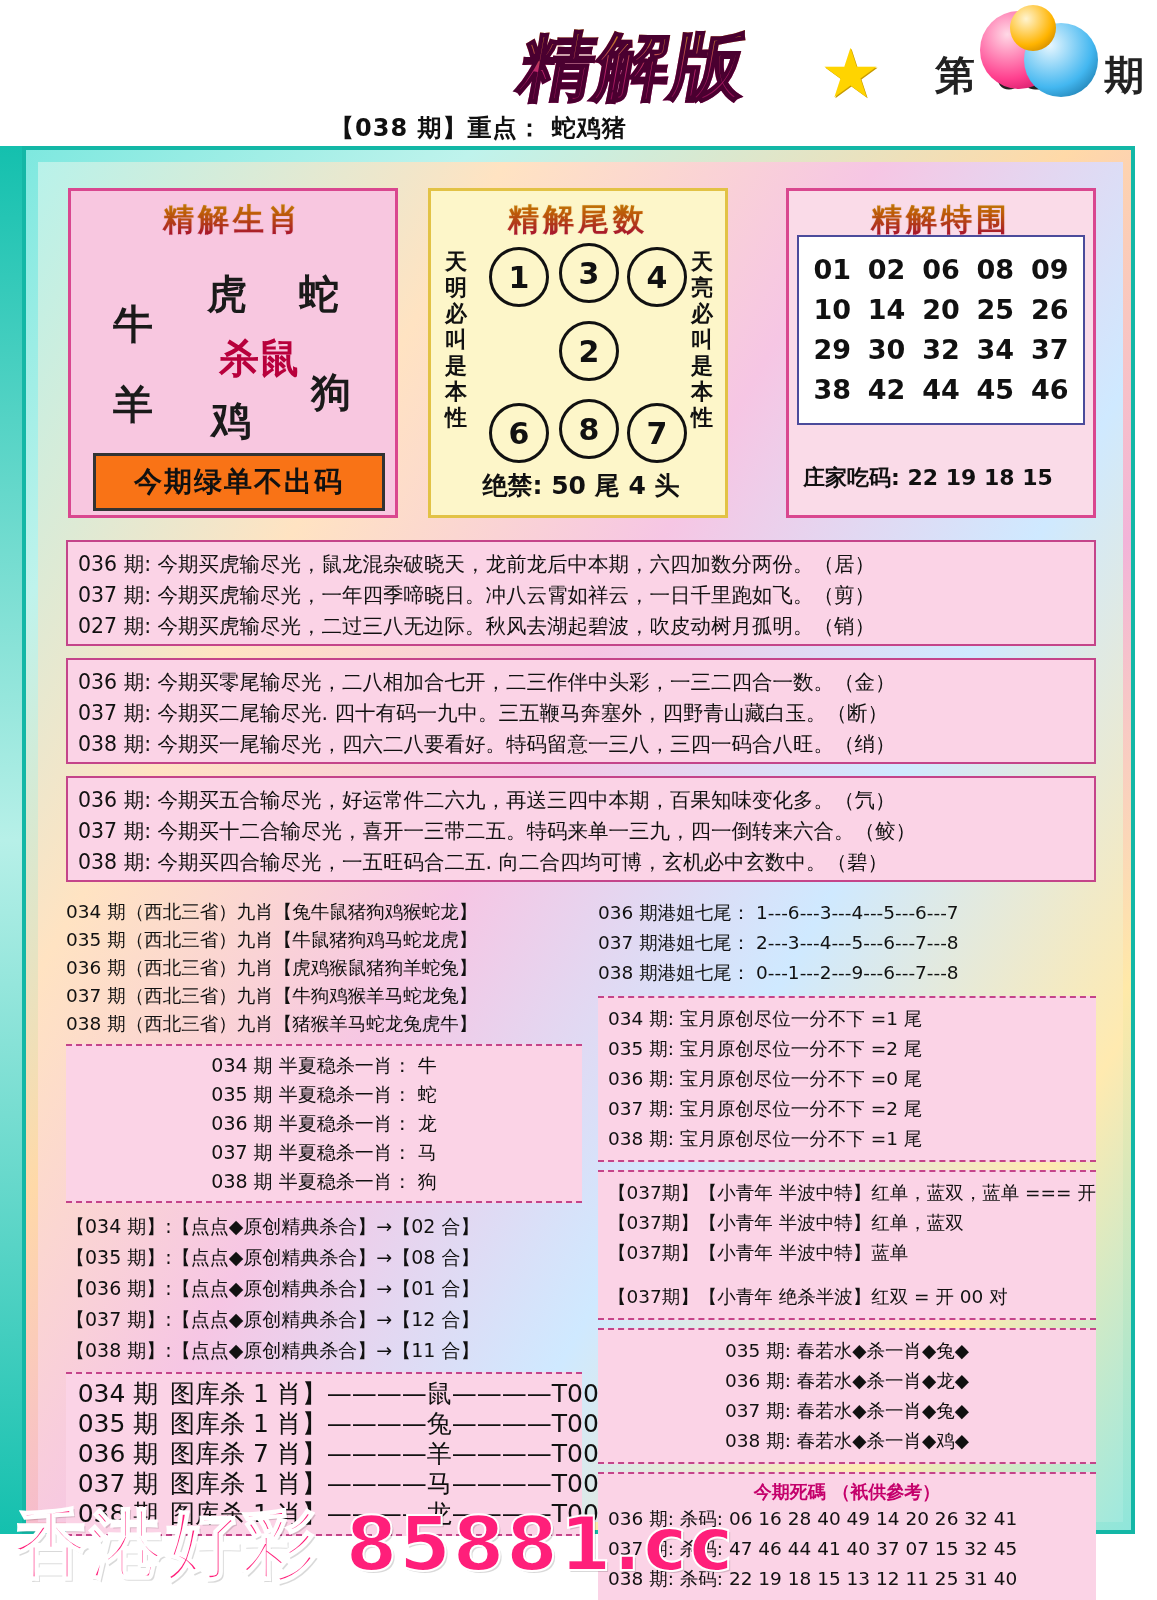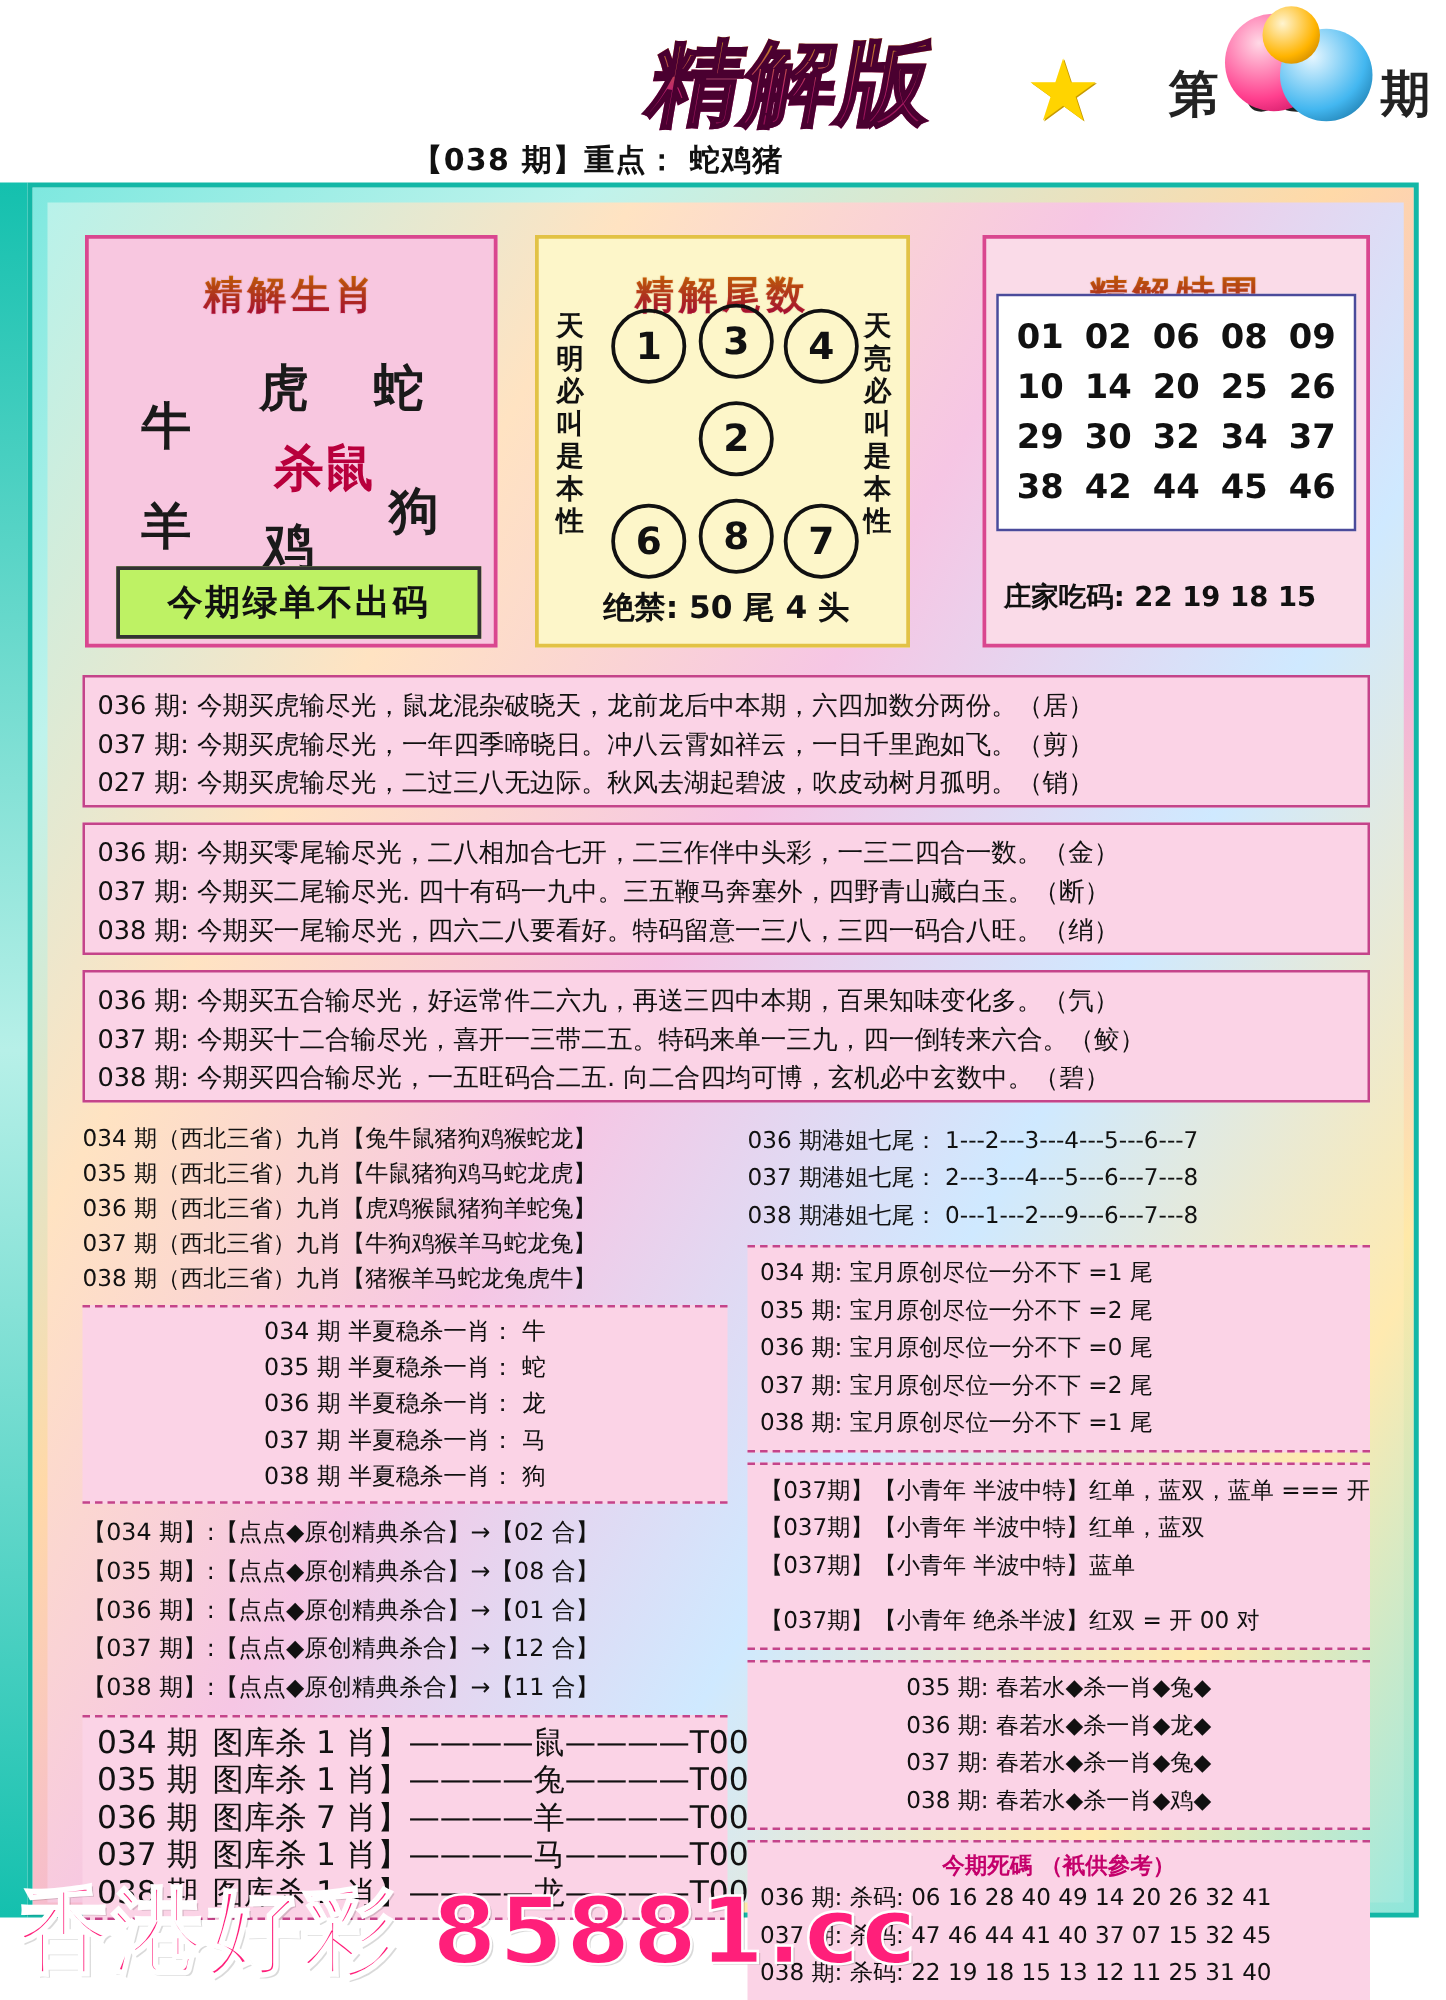--- a/index.html
+++ b/index.html
@@ -67,42 +67,42 @@
   }
 
   
   .panel{position:absolute;box-sizing:border-box;}
   .p-zodiac{left:30px;top:26px;width:330px;height:330px;background:#f8c7e0;border:3px solid #d9478f;}
   .p-tail{left:390px;top:26px;width:300px;height:330px;background:#fdf6c9;border:3px solid #e2c245;}
   .p-range{left:748px;top:26px;width:310px;height:330px;background:#fadbe8;border:3px solid #d9478f;}
 
   .panel-title{
     text-align:center;font-size:31px;font-weight:bold;letter-spacing:4px;
-    padding-top:24px;
+    padding-top:8px;
     background:linear-gradient(180deg,#ffe600 0%,#ff8a00 45%,#d10049 100%);
     -webkit-background-clip:text;background-clip:text;-webkit-text-fill-color:transparent;
     text-shadow:0 0 1px rgba(60,0,30,.35);
   }
   .zodiac-grid{position:relative;height:185px;margin-top:4px;}
   .zw{
     position:absolute;font-size:40px;font-weight:bold;color:#1a1a1a;
     font-family:"DejaVu Sans","Liberation Sans",sans-serif;
   }
   .zw.kill{color:#b8003c;}
   .z0{left:42px;top:52px;}
   .z1{left:136px;top:22px;}
   .z2{left:228px;top:22px;}
   .z3{left:148px;top:86px;}
   .z4{left:42px;top:132px;}
   .z5{left:140px;top:148px;}
   .z6{left:240px;top:120px;}
 
   .greenbox{
     position:absolute;left:22px;top:262px;width:286px;height:52px;
-    background:#bef264;border:3px solid #333;
+    background:#f97316;border:3px solid #333;
     font-size:28px;font-weight:bold;color:#111;
     display:flex;align-items:center;justify-content:center;letter-spacing:2px;
   }
 
   .tail-side{
     position:absolute;font-size:22px;font-weight:bold;color:#111;
     width:26px;line-height:26px;text-align:center;
   }
   .tail-left{left:12px;top:58px;}
   .tail-right{left:258px;top:58px;}
@@ -334,21 +334,21 @@
           <div class="tkrow">
             <span style="display:inline-block;width:88px;text-align:center;">038 期</span>
             <span>图库杀 1 肖】————龙————T00</span>
             <span class="tick">✓</span>
           </div>
         </div>
       </div>
 
       <div class="colR">
         <div>
-          <div class="rlist">036 期港姐七尾： 1---2---3---4---5---6---7</div>
+          <div class="rlist">036 期港姐七尾： 1---6---3---4---5---6---7</div>
           <div class="rlist">037 期港姐七尾： 2---3---4---5---6---7---8</div>
           <div class="rlist">038 期港姐七尾： 0---1---2---9---6---7---8</div>
         </div>
 
         <div class="rbox">
           <div class="rlist">034 期:  宝月原创尽位一分不下 =1 尾</div>
           <div class="rlist">035 期:  宝月原创尽位一分不下 =2 尾</div>
           <div class="rlist">036 期:  宝月原创尽位一分不下 =0 尾</div>
           <div class="rlist">037 期:  宝月原创尽位一分不下 =2 尾</div>
           <div class="rlist">038 期:  宝月原创尽位一分不下 =1 尾</div>

